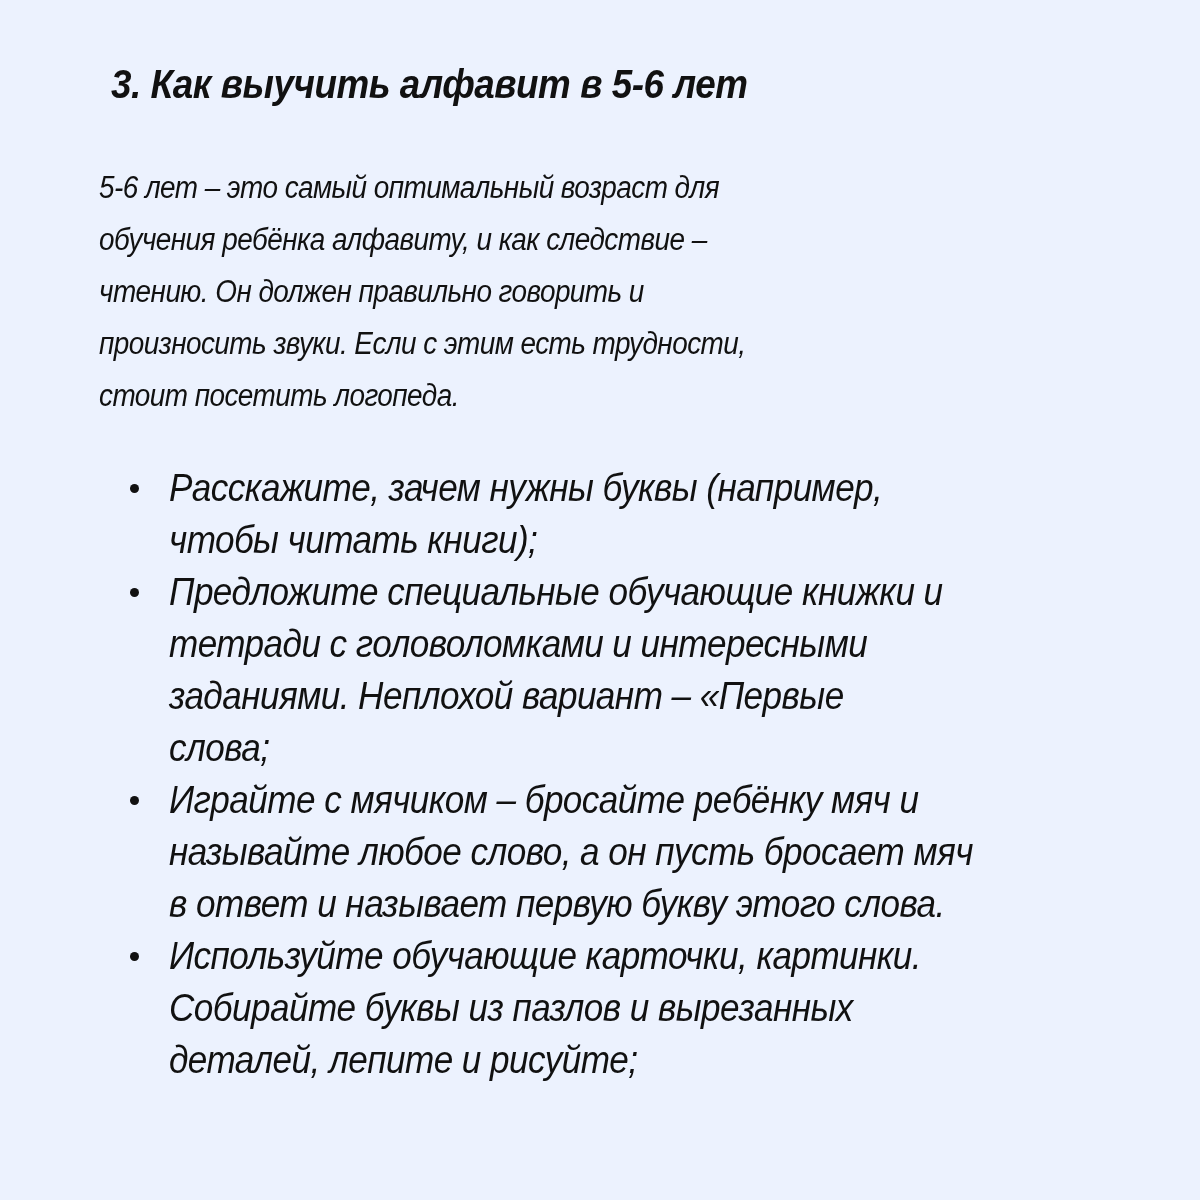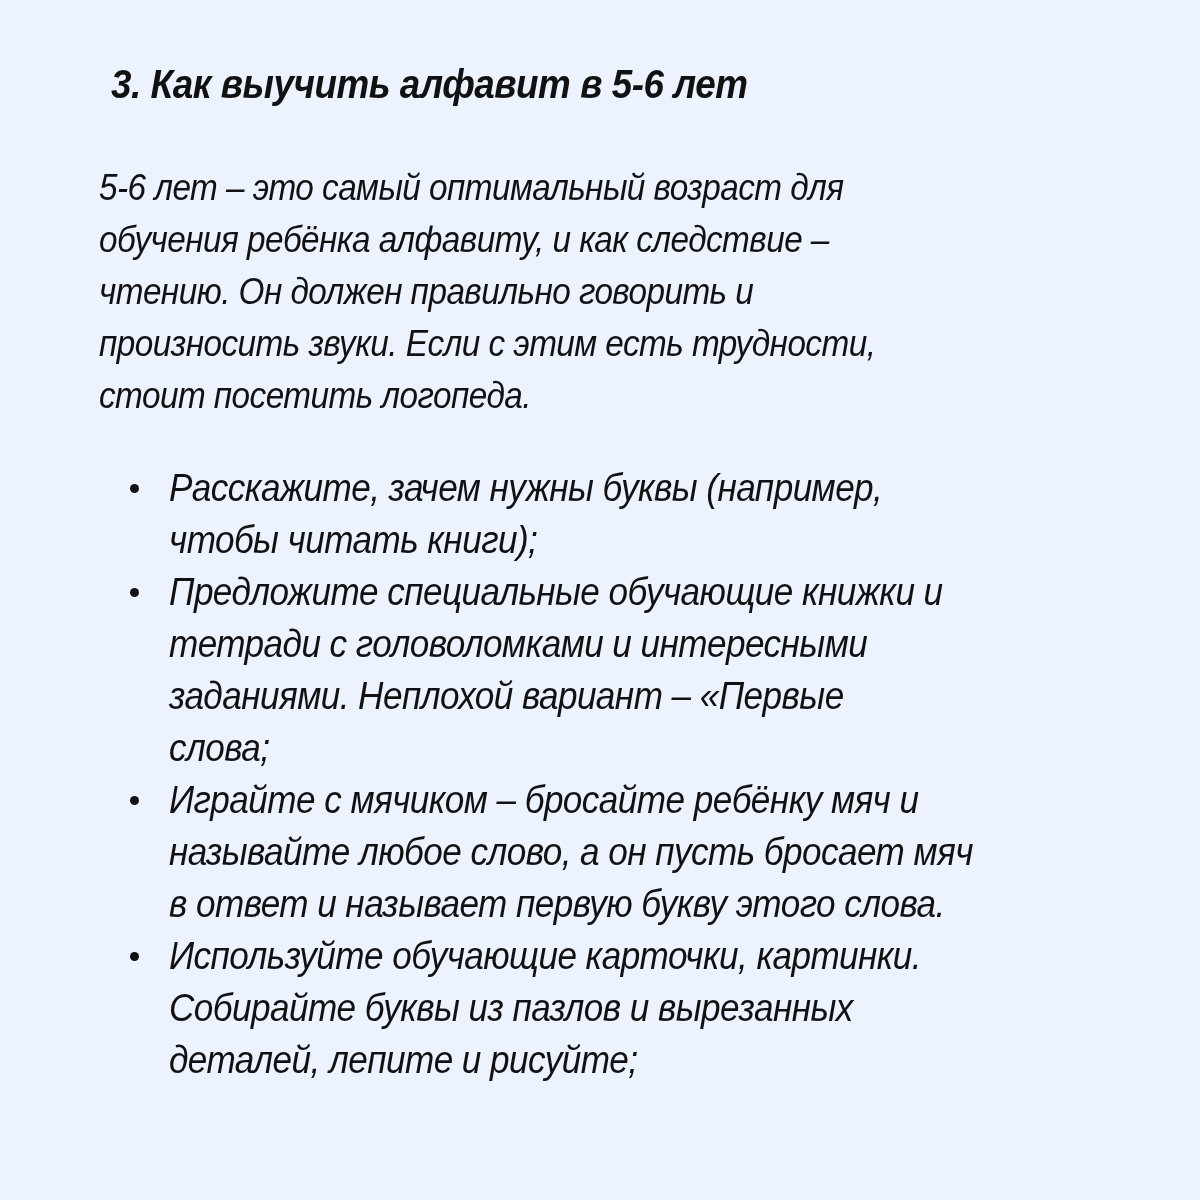--- a/index.html
+++ b/index.html
@@ -32,21 +32,21 @@
       white-space: nowrap;
       transform: scaleX(0.92);
       transform-origin: left center;
     }
     .intro {
       position: absolute;
       left: 99px;
       top: 162px;
       width: 1080px;
       margin: 0;
-      font-size: 37px;
+      font-size: 31px;
       line-height: 52px;
       letter-spacing: -0.6px;
     }
     .intro .ln {
       display: block;
       white-space: nowrap;
       transform: scaleX(0.9);
       transform-origin: left center;
     }
     .bullets {

